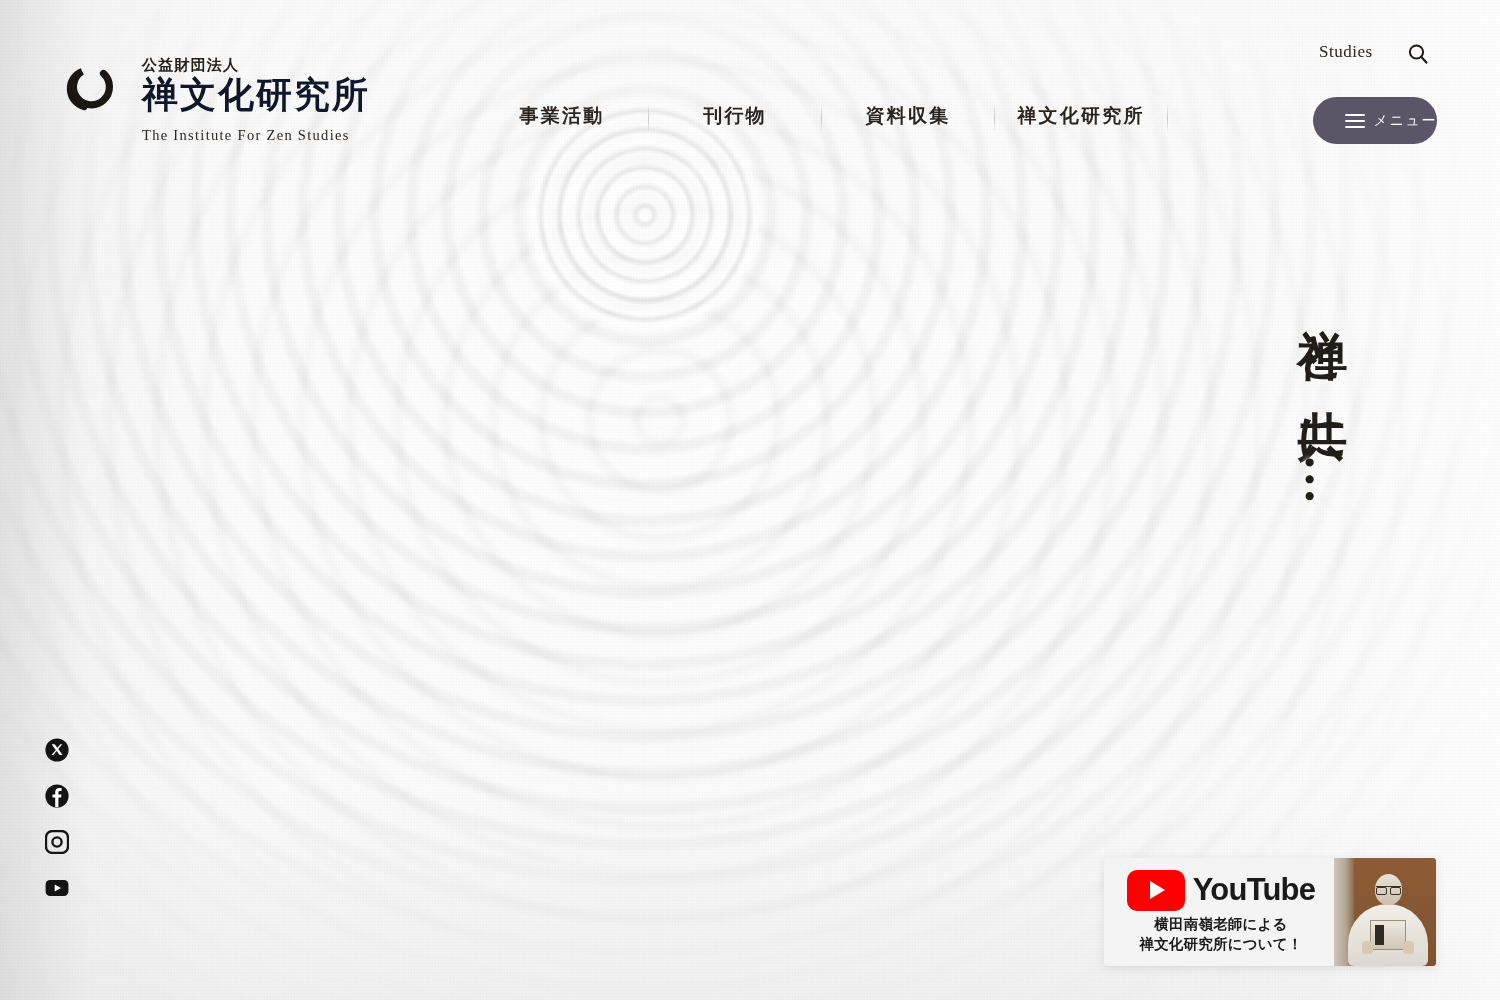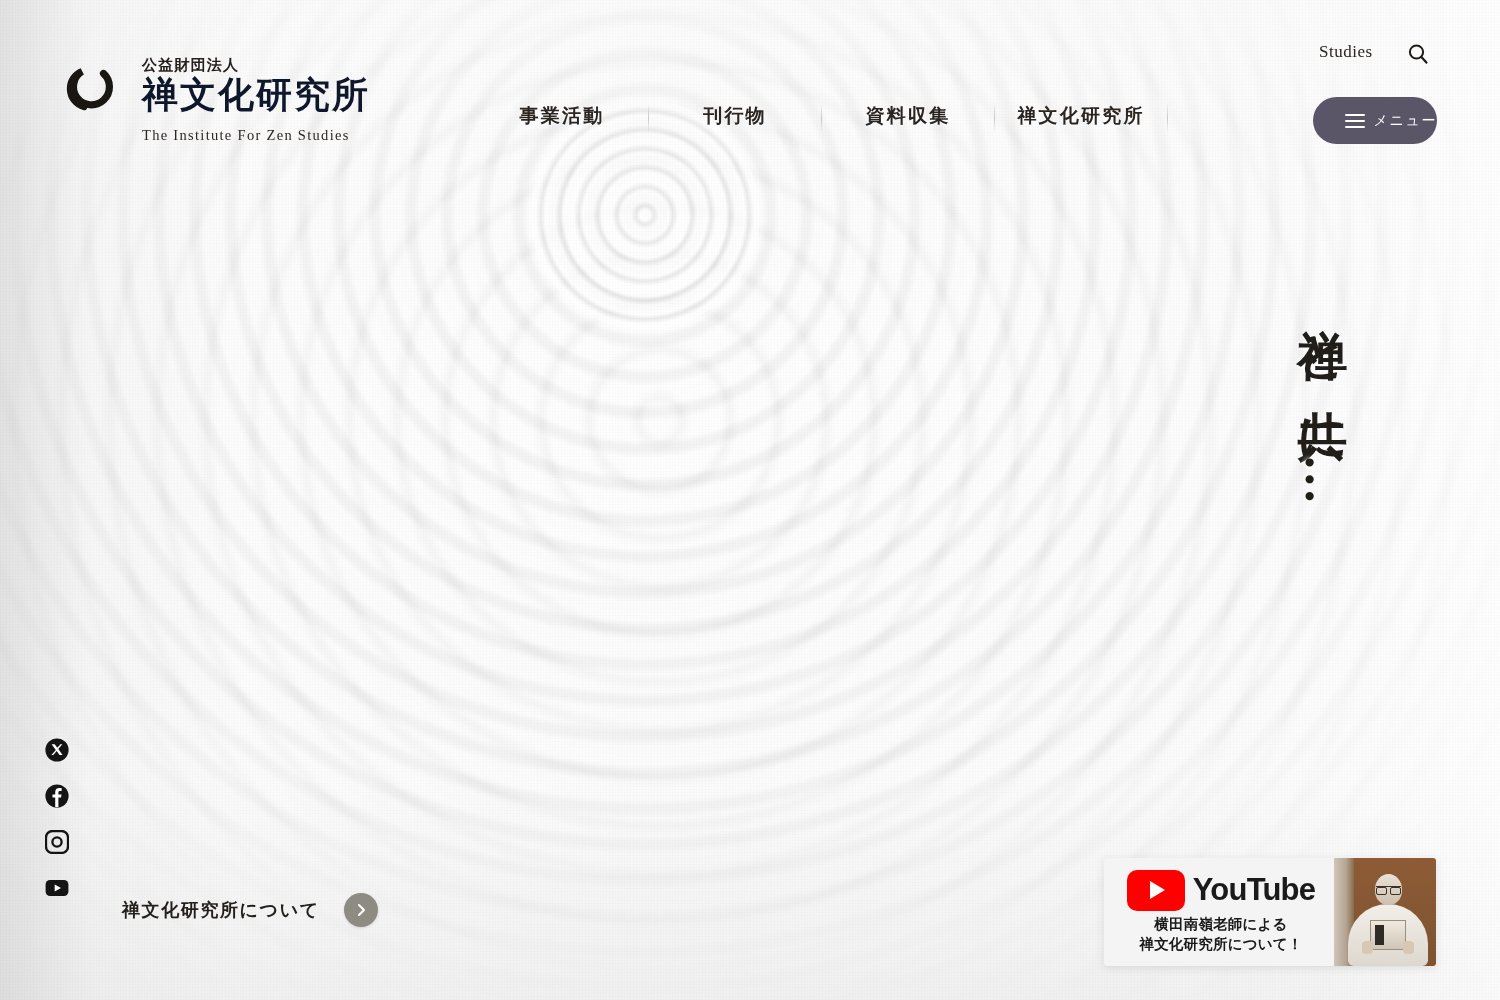--- a/index.html
+++ b/index.html
@@ -376,28 +376,20 @@
       </svg>
     </a>
     <a href="#">
       <svg width="24" height="24" viewBox="0 0 24 24" aria-hidden="true">
         <rect x="0.6" y="4" width="22.8" height="16" rx="4.4" fill="#141414"></rect>
         <path d="M9.7 8.4 16 12l-6.3 3.6z" fill="#fff"></path>
       </svg>
     </a>
   </div>
 
-  <a class="about" href="#">
-    <span class="about-label">禅文化研究所について</span>
-    <span class="about-arrow">
-      <svg width="16" height="16" viewBox="0 0 16 16" aria-hidden="true">
-        <path d="M6 3l5 5-5 5" fill="none" stroke="#fff" stroke-width="2.1" stroke-linecap="round" stroke-linejoin="round"></path>
-      </svg>
-    </span>
-  </a>
 
   <a class="yt-banner" href="#">
     <span class="yt-left">
       <span class="yt-logo-row">
         <span class="yt-play"></span>
         <span class="yt-word">YouTube</span>
       </span>
       <span class="yt-caption">
         <span>横田南嶺老師による</span><br>
         <span>禅文化研究所について！</span>

